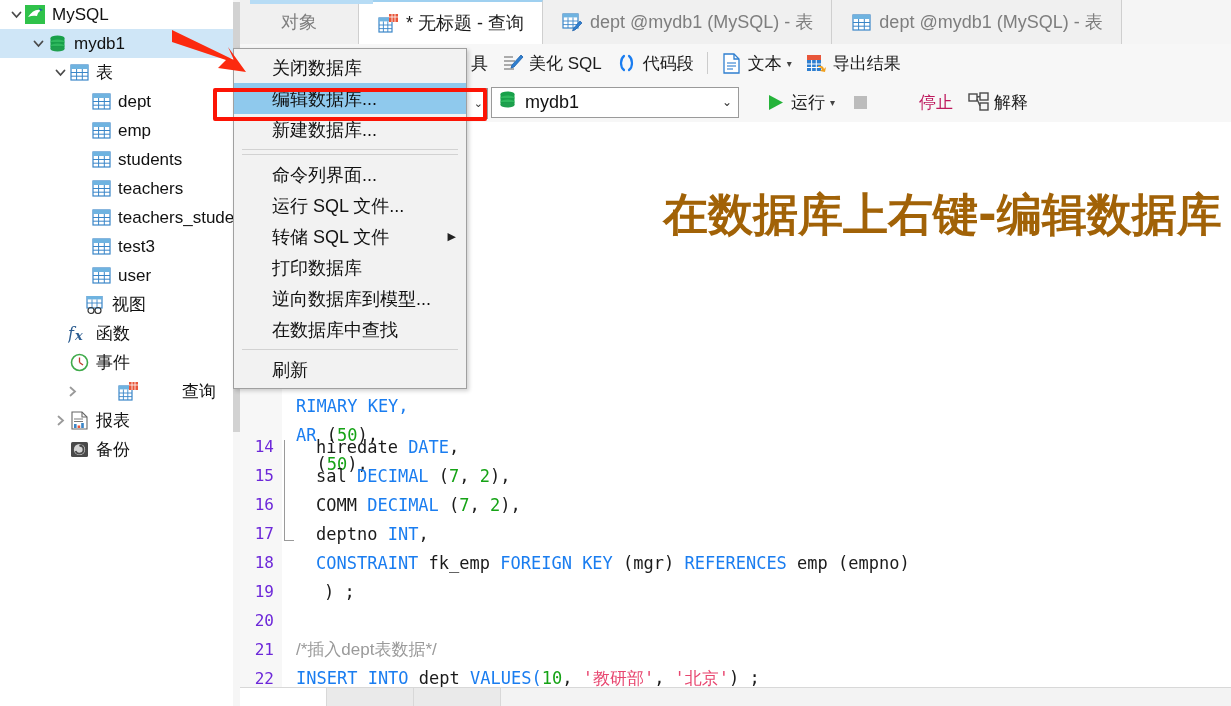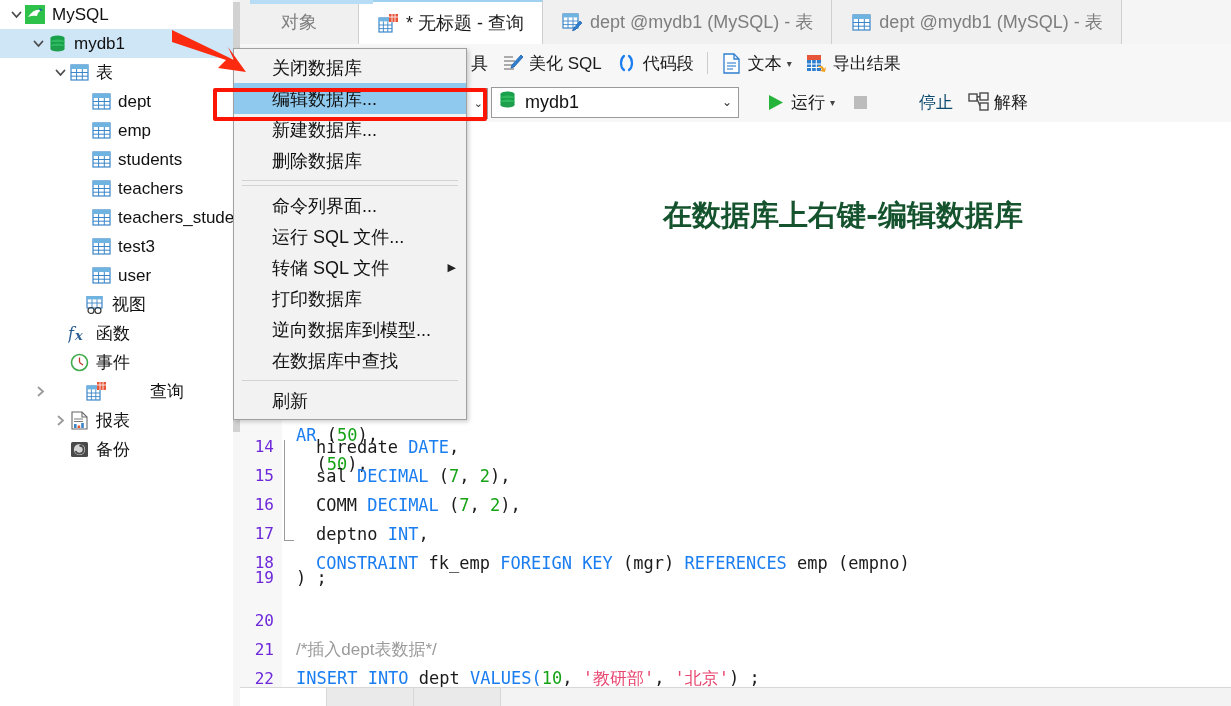--- a/index.html
+++ b/index.html
@@ -57,21 +57,21 @@
     font-size:17px;color:#1b1b1b;white-space:nowrap;
   }
   #tb2{
     position:absolute;left:240px;top:82px;right:0;height:40px;background:#f7f7f7;
     display:flex;align-items:center;padding-left:6px;gap:0;
     font-size:17px;color:#1b1b1b;white-space:nowrap;
   }
   .tbitem{display:flex;align-items:center;gap:5px;padding:0 7px;height:30px;}
   .tbitem .gl{width:22px;height:22px;display:flex;align-items:center;justify-content:center;}
   .tbsep{width:1px;height:22px;background:#cccccc;margin:0 6px;}
-  .tbitem.dim{color:#0c4a6e;gap:48px;}
+  .tbitem.dim{color:#be185d;gap:48px;}
   .caret-s{font-size:10px;color:#444;}
 
   
   #dbcombo{
     display:flex;align-items:center;height:31px;width:248px;
     border:1px solid #9a9a9a;background:#fff;padding:0 6px;gap:8px;font-size:18px;color:#111;
     box-sizing:border-box;
   }
   #dbcombo .cb-arrow{margin-left:auto;color:#333;font-size:12px;}
 
@@ -139,21 +139,21 @@
     position:absolute;left:213px;top:88px;width:274px;height:33px;
     border:4px solid #fc1405;z-index:45;box-sizing:border-box;border-radius:2px;
   }
 
   
   #arrow{position:absolute;left:172px;top:26px;z-index:44;}
 
   
   #note{
     position:absolute;left:663px;top:190px;width:560px;
-    color:#14532d;font-size:29px;line-height:50px;font-weight:700;z-index:46;
+    color:#a16207;font-size:45px;line-height:50px;font-weight:700;z-index:46;
     font-family:"DejaVu Sans","Liberation Sans",sans-serif;
   }
 
   
   #topstrip{position:absolute;left:250px;top:0;width:123px;height:4px;background:#b7dcf5;z-index:5;}
 </style>
 </head>
 <body>
 
 <div id="sidebar">
@@ -338,21 +338,21 @@
         <span class="twisty"></span>
         <span class="t-icon">
           <svg width="19" height="19" viewBox="0 0 19 19">
             <circle cx="9.5" cy="9.5" r="8" fill="#ffffff" stroke="#3faa4a" stroke-width="1.6"></circle>
             <line x1="9.5" y1="9.5" x2="9.5" y2="4.5" stroke="#c0392b" stroke-width="1.3"></line>
             <line x1="9.5" y1="9.5" x2="13" y2="12" stroke="#c0392b" stroke-width="1.3"></line>
           </svg>
         </span>
         <span class="t-label">事件</span>
       </div>
-      <div class="tree-row" style="padding-left: 32px; gap: 37px;">
+      <div class="tree-row" style="padding-left: 64px; gap: 37px;">
         <span class="twisty">
           <svg width="13" height="13" viewBox="0 0 13 13">
             <path d="M4.5 2.5 L9 6.5 L4.5 10.5" fill="none" stroke="#9a9a9a" stroke-width="1.8" stroke-linecap="round"></path>
           </svg>
         </span>
         <span class="t-icon">
           <svg width="21" height="19" viewBox="0 0 21 19">
             <rect x="1" y="4" width="13" height="14" fill="#ffffff" stroke="#3a86c8" stroke-width="1.2"></rect>
             <rect x="1" y="4" width="13" height="3.4" fill="#6fb3e0"></rect>
             <line x1="1" y1="11" x2="14" y2="11" stroke="#3a86c8" stroke-width=".9"></line>
@@ -581,21 +581,21 @@
       <div class="code-line" style="top: 269px;"><span class="ln"></span><span class="ctext" style="padding-left: 14px;"><span class="kw">RIMARY KEY,</span></span></div>
       <div class="code-line" style="top: 298px;"><span class="ln"></span><span class="ctext" style="padding-left: 14px;"><span class="kw">AR </span><span class="brk">(</span><span class="num">50</span><span class="brk">),</span></span></div>
       <div class="code-line" style="top: 327px;"><span class="ln"></span><span class="ctext" style="padding-left: 14px;"><span class="brk">  (</span><span class="num">50</span><span class="brk">),</span></span></div>
     </div>
   <div id="code">
       <div class="code-line" style="top: 310px;"><span class="ln">14</span><span class="ctext" style="padding-left: 34px;"><span class="brk">hiredate </span><span class="kw">DATE</span><span class="brk">,</span></span></div>
       <div class="code-line" style="top: 339px;"><span class="ln">15</span><span class="ctext" style="padding-left: 34px;"><span class="brk">sal </span><span class="kw">DECIMAL </span><span class="brk">(</span><span class="num">7</span><span class="brk">, </span><span class="num">2</span><span class="brk">),</span></span></div>
       <div class="code-line" style="top: 368px;"><span class="ln">16</span><span class="ctext" style="padding-left: 34px;"><span class="brk">COMM </span><span class="kw">DECIMAL </span><span class="brk">(</span><span class="num">7</span><span class="brk">, </span><span class="num">2</span><span class="brk">),</span></span></div>
       <div class="code-line" style="top: 397px;"><span class="ln">17</span><span class="ctext" style="padding-left: 34px;"><span class="brk">deptno </span><span class="kw">INT</span><span class="brk">,</span></span></div>
       <div class="code-line" style="top: 426px;"><span class="ln">18</span><span class="ctext" style="padding-left: 34px;"><span class="kw">CONSTRAINT </span><span class="brk">fk_emp </span><span class="kw">FOREIGN KEY </span><span class="brk">(mgr) </span><span class="kw">REFERENCES </span><span class="brk">emp (empno)</span></span></div>
-      <div class="code-line" style="top: 441px;"><span class="ln">19</span><span class="ctext" style="padding-left: 14px;"><span class="brk">) ;</span></span></div>
+      <div class="code-line" style="top: 455px; gap: 28px;"><span class="ln">19</span><span class="ctext" style="padding-left: 14px;"><span class="brk">) ;</span></span></div>
       <div class="code-line" style="top: 484px;"><span class="ln">20</span><span class="ctext" style="padding-left: 14px;"></span></div>
       <div class="code-line" style="top: 513px;"><span class="ln">21</span><span class="ctext" style="padding-left: 14px;"><span class="cmt">/*插入dept表数据*/</span></span></div>
       <div class="code-line" style="top: 542px;"><span class="ln">22</span><span class="ctext" style="padding-left: 14px;"><span class="kw">INSERT INTO </span><span class="brk">dept </span><span class="kw">VALUES(</span><span class="num">10</span><span class="brk">, </span><span class="str">'教研部'</span><span class="brk">, </span><span class="str">'北京'</span><span class="brk">) ;</span></span></div>
     </div>
 <div class="foldmark" style="top: 318px; height: 100px;"></div>
   </div>
 
 <div id="bottombar">
   <div class="bt"></div>
   <div class="bt g"></div>
@@ -604,23 +604,20 @@
 
 <div id="ctxmenu">
     <div class="mi">
       <span>关闭数据库</span>
     </div>
     <div class="mi hl">
       <span>编辑数据库...</span>
     </div>
     <div class="mi">
       <span>新建数据库...</span>
-    </div>
-    <div class="mi">
-      <span>删除数据库</span>
     </div>
     <div class="msep"></div>
     <div class="msep"></div>
     <div class="mi">
       <span>命令列界面...</span>
     </div>
     <div class="mi">
       <span>运行 SQL 文件...</span>
     </div>
     <div class="mi">

